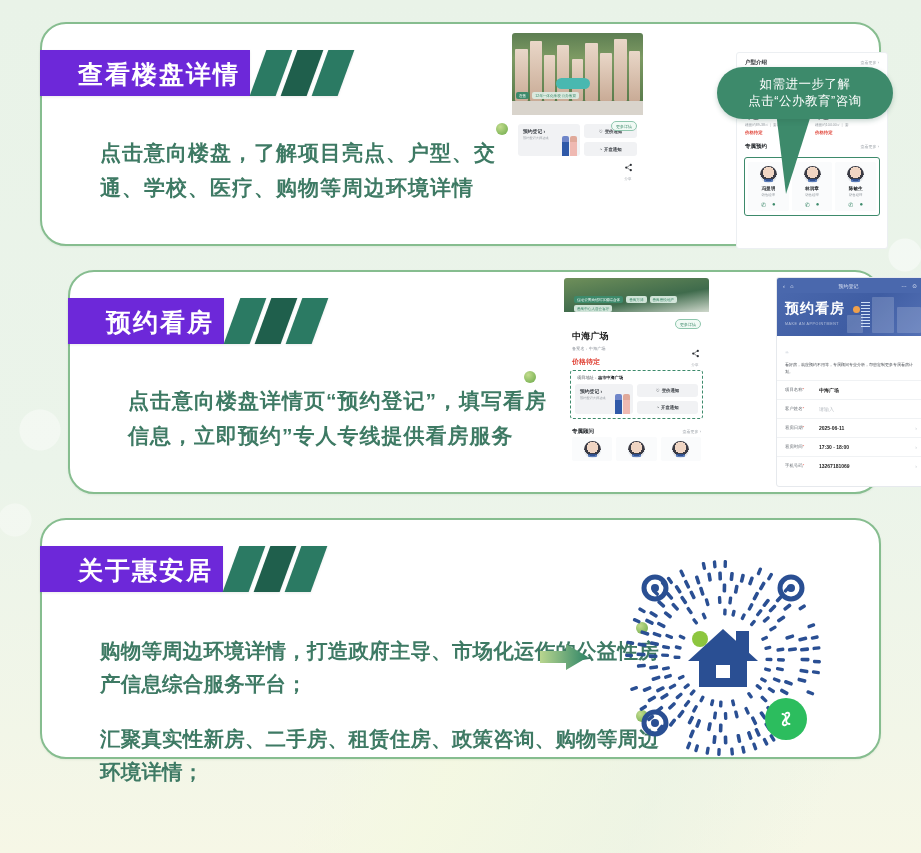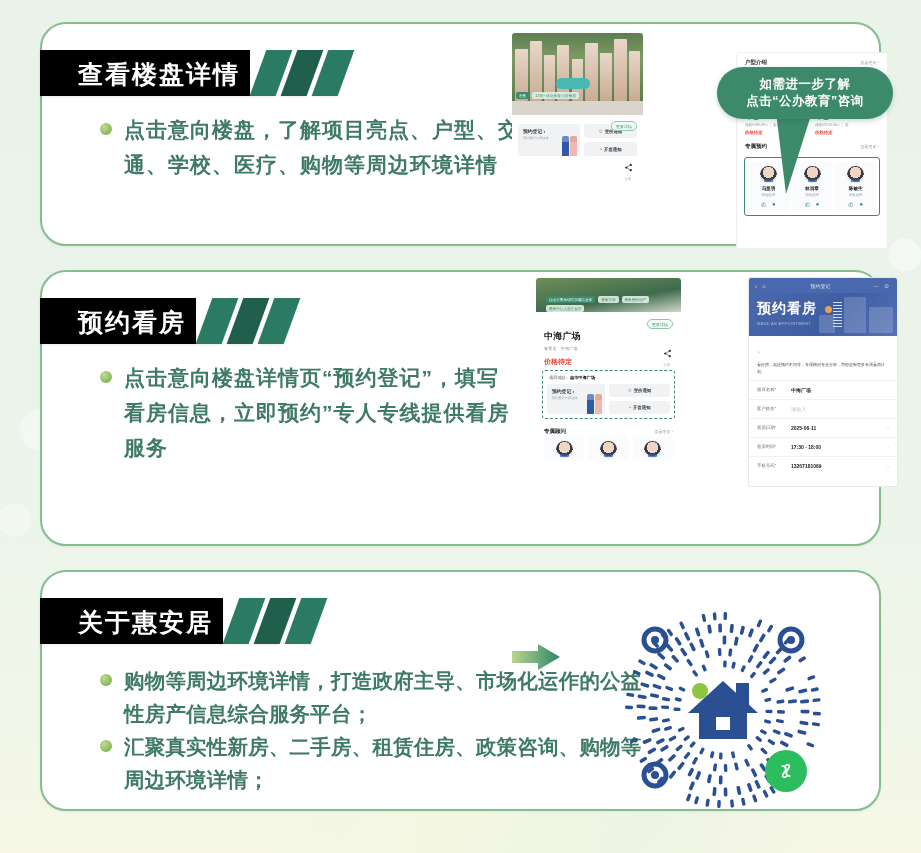--- a/index.html
+++ b/index.html
@@ -29,52 +29,52 @@
 
   .card {
     position: relative;
     background: #ffffff;
     border: 2px solid #86bd8f;
     border-radius: 26px;
     box-shadow: 0 1px 2px rgba(100,150,110,.12);
   }
   .card + .card { margin-top: 24px; }
   #card-1 { height: 224px; }
-  #card-2 { height: 276px; }
+  #card-2 { height: 224px; margin-left: 28px; }
   #card-3 { height: 241px; }
 
   
   .banner {
     position: absolute; left: -2px; top: 26px;
     height: 46px;
     display: flex; align-items: stretch;
     filter: drop-shadow(0 1px 1px rgba(0,0,0,.08));
   }
   .banner-body {
-    background: #000000;
+    background: #6d28d9;
     display: flex; align-items: center;
     padding: 2px 10px 0 38px;
   }
   .banner-title {
     color: #ffffff;
     font-size: 25px;
     font-weight: bold;
     letter-spacing: 2px;
     white-space: nowrap;
     line-height: 1;
   }
   .stripe { width: 26px; height: 100%; }
   .stripe.s1 { background: #2b7a63; transform: skewX(-20deg); margin-left: 8px; }
   .stripe.s2 { background: #1f5f4c; transform: skewX(-20deg); margin-left: 5px; }
   .stripe.s3 { background: #2b7a63; transform: skewX(-20deg); margin-left: 5px; }
 
   
   .bullets { position: absolute; left: 58px; top: 88px; width: 420px; }
   #card-3 .bullets { top: 92px; width: 560px; }
-  .bullet { display: flex; align-items: flex-start; margin-bottom: 4px; }
+  .bullet { display: flex; align-items: flex-end; margin-bottom: 4px; flex-direction: column; }
   .dot {
     width: 12px; height: 12px; border-radius: 50%;
     background: radial-gradient(circle at 35% 32%, #c3dc8e 0%, #8dbd63 60%, #6ba84d 100%);
     margin: 11px 12px 0 0; flex: 0 0 auto;
   }
   .bullet-text {
     color: #3e7a64;
     font-size: 21px;
     line-height: 35px;
     letter-spacing: 1px;
@@ -189,21 +189,21 @@
   .adv-acts { display: flex; gap: 6px; margin-top: 4px; }
   .adv-acts span { font-size: 6px; color: #3d8a6b; }
 
   .callout {
     position: absolute; left: 675px; top: 43px; width: 176px; height: 52px;
     background: #3d8a6b; border-radius: 26px;
     display: flex; flex-direction: column; align-items: center; justify-content: center;
     color: #fff; z-index: 5;
     box-shadow: 0 2px 5px rgba(40,90,70,.25);
   }
-  .callout .ln { font-size: 12.5px; font-weight: bold; letter-spacing: .5px; line-height: 17px; white-space: nowrap; }
+  .callout .ln { font-size: 12.5px; font-weight: normal; letter-spacing: .5px; line-height: 17px; white-space: nowrap; }
   .callout-tail {
     position: absolute; left: 734px; top: 88px; z-index: 4;
     width: 0; height: 0;
     border-left: 10px solid transparent;
     border-right: 26px solid transparent;
     border-top: 82px solid #3d8a6b;
   }
 
   
   #plaza-mock {

